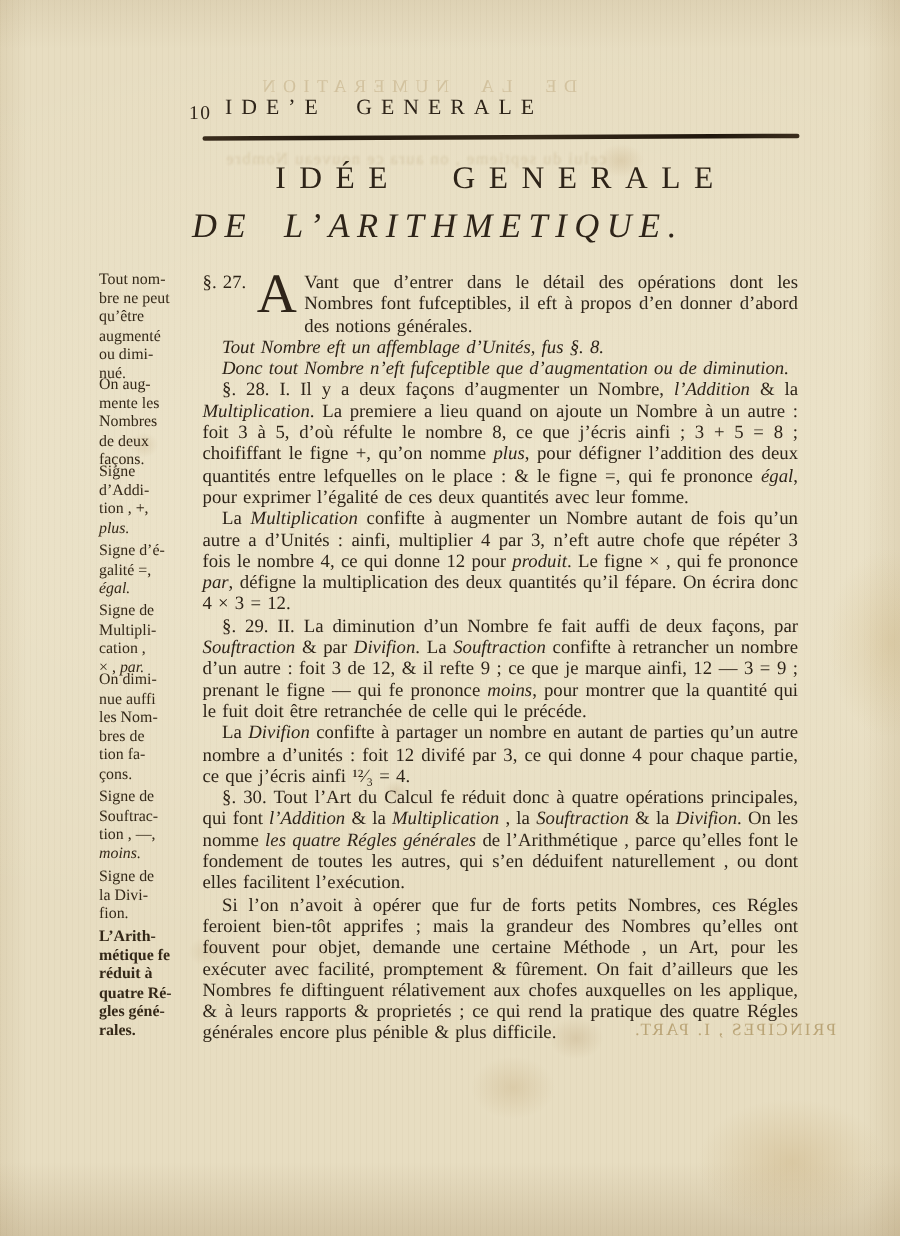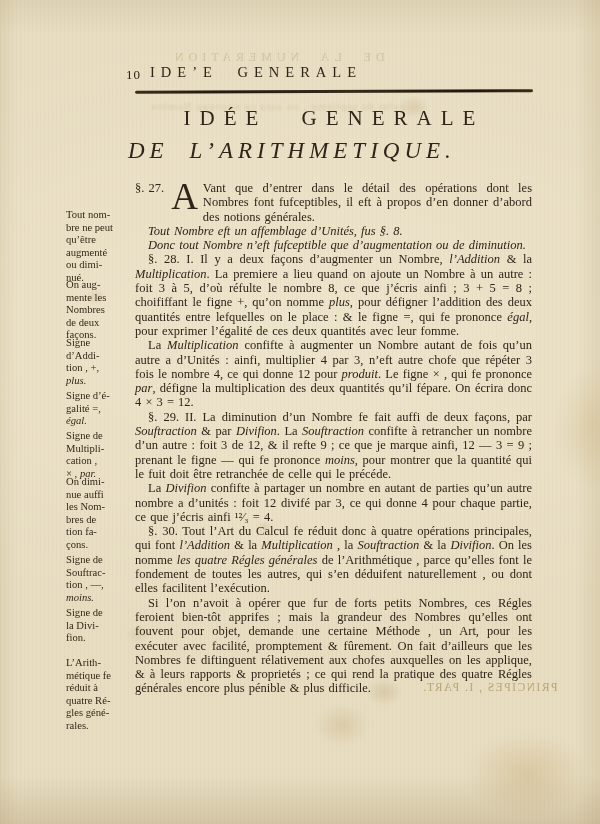--- a/index.html
+++ b/index.html
@@ -49,21 +49,21 @@
     letter-spacing: 9px; word-spacing: 20px; white-space: nowrap;
   }
   .subtitle {
     position: absolute; left: 128px; top: 138px; width: 412px;
     text-align: left; font-style: italic; font-size: 23px;
     letter-spacing: 5px; word-spacing: 10px; white-space: nowrap;
   }
 
   
   .notes-col { position: absolute; left: 66px; top: 181px; width: 64px; height: 540px; }
-  .note { position: absolute; left: 0; width: 64px; font-size: 10.6px; line-height: 12.6px; color: #342818; margin-top: 28px; }
+  .note { position: absolute; left: 0; width: 64px; font-size: 10.6px; line-height: 12.6px; color: #342818; }
   .note-line { white-space: nowrap; }
   .note-line:first-child { text-indent: 0; }
 
   
   .text-col {
     position: absolute; left: 135px; top: 181px; width: 397px;
     font-size: 12.5px; line-height: 14.3px;
     text-align: justify; word-spacing: 1px;
   }
   .para { text-indent: 13px; }
@@ -153,21 +153,21 @@
         <div class="note-line"><span>Signe de</span></div>
         <div class="note-line"><span>Souftrac-</span></div>
         <div class="note-line"><span>tion , —,</span></div>
         <div class="note-line"><i>moins.</i></div>
       </div>
       <div class="note" style="top: 398px;">
         <div class="note-line"><span>Signe de</span></div>
         <div class="note-line"><span>la Divi-</span></div>
         <div class="note-line"><span>fion.</span></div>
       </div>
-      <div class="note" style="top: 448px;">
+      <div class="note" style="top: 438px; font-weight: bold;">
         <div class="note-line"><span>L’Arith-</span></div>
         <div class="note-line"><span>métique fe</span></div>
         <div class="note-line"><span>réduit à</span></div>
         <div class="note-line"><span>quatre Ré-</span></div>
         <div class="note-line"><span>gles géné-</span></div>
         <div class="note-line"><span>rales.</span></div>
       </div>
     </div>
   <div class="text-col">
       <p class="para opening"><span class="p-prefix">§. 27.</span><span class="dropcap">A</span><span>Vant que d’entrer dans le détail des opérations dont les Nombres font fufceptibles, il eft à propos d’en donner d’abord des notions générales.</span></p>

